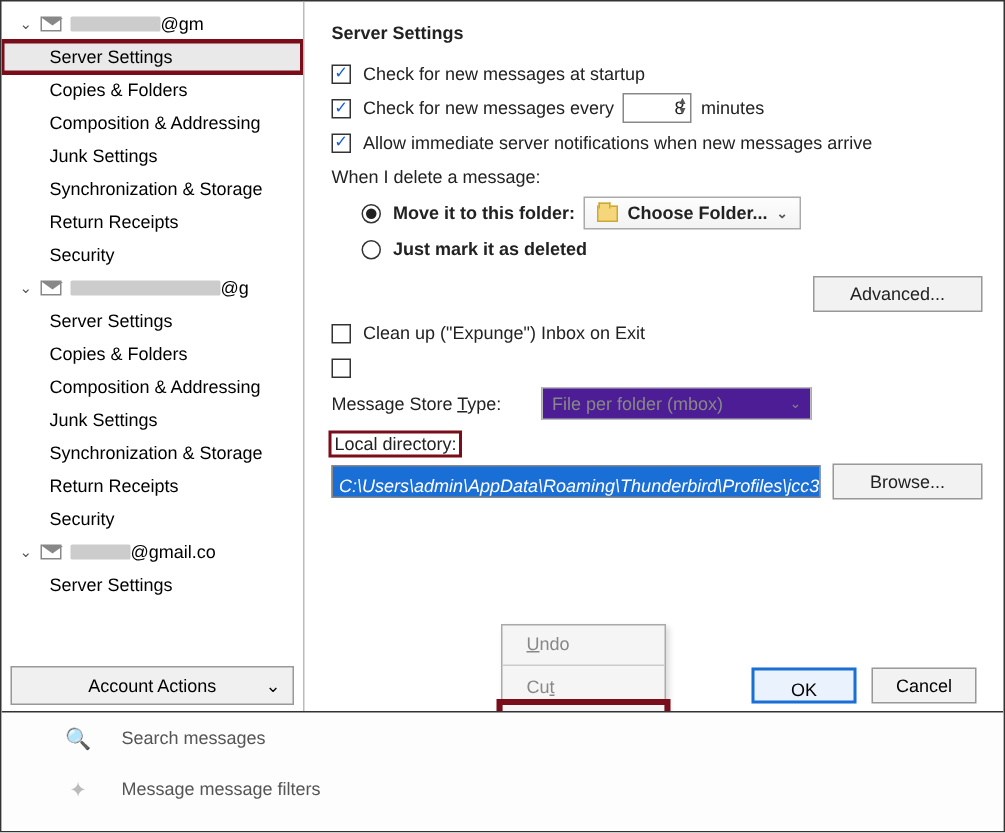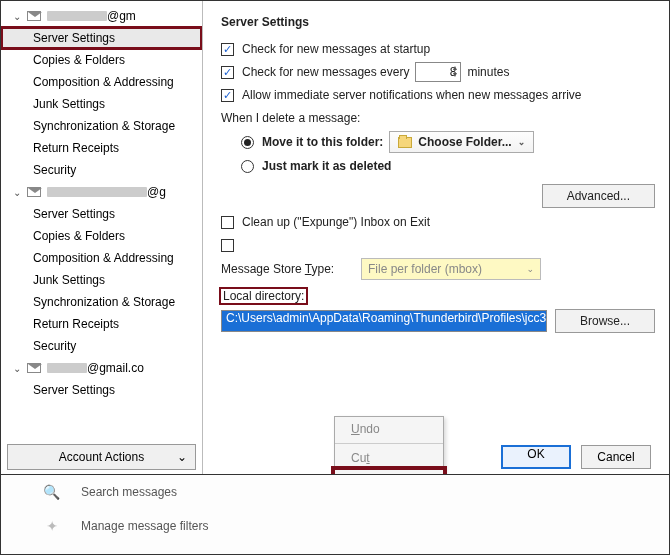--- a/index.html
+++ b/index.html
@@ -25,25 +25,25 @@
   .spin .arrows { position:absolute; right:2px; top:1px; font-size:7px; line-height:7px; color:#555;}
   .indent { margin-left:20px;font-weight:bold; }
   .radio-outer { width:13px; height:13px; border:1px solid #333; border-radius:50%; margin-right:8px; display:flex; align-items:center; justify-content:center;}
   .radio-inner { width:7px; height:7px; background:#222; border-radius:50%;}
   .folder-btn { height:22px; border:1px solid #aaa; background:linear-gradient(#fdfdfd,#f3f3f3); display:flex; align-items:center; padding:0 8px; margin-left:6px;}
   .folder-ico { width:14px; height:11px; background:#f6d67a; border:1px solid #c9a93a; margin-right:6px; position:relative;}
   .folder-ico::before{content:"";position:absolute;top:-3px;left:0;width:6px;height:3px;background:#f6d67a;border:1px solid #c9a93a;border-bottom:none;}
   .dd-caret{margin-left:6px;font-size:9px;color:#555;}
   .btn { height:24px; border:1px solid #999; background:#f2f2f2; padding:0 24px; display:flex; align-items:center; cursor:default;}
   .right { display:flex; justify-content:flex-end; margin:8px 0 4px 0;}
-  .select { height:22px; border:1px solid #bbb; background:#fef9c3; color:#888; padding:0 6px; display:flex; align-items:center; width:180px; justify-content:space-between;}
+  .select { height:22px; border:1px solid #bbb; background:#4c1d95; color:#888; padding:0 6px; display:flex; align-items:center; width:180px; justify-content:space-between;}
   .label-red { outline:2px solid #790d1a; padding:0 2px; display:inline-block;}
-  .path-input { height:22px; border:1px solid #888; background:#1a6fd6; color:#fff; padding:0 4px; display:flex; align-items:flex-start; flex:1; overflow:hidden; white-space:nowrap;}
+  .path-input { height:22px; border:1px solid #888; background:#1a6fd6; color:#fff; padding:0 4px; display:flex; align-items:flex-end; flex:1; overflow:hidden; white-space:nowrap;font-style:italic;}
   .dialog-buttons { position:absolute; right:18px; bottom:85px; display:flex; gap:10px;}
-  .ok-btn { height:24px; width:70px; border:2px solid #1a6fd6; background:#eaf2fd; display:flex; align-items:flex-start; justify-content:center;margin-left:36px;}
+  .ok-btn { height:24px; width:70px; border:2px solid #1a6fd6; background:#eaf2fd; display:flex; align-items:flex-end; justify-content:center;margin-left:36px;}
   .context-menu { position:absolute; left:333px; top:415px; width:110px; background:#f5f5f5; border:1px solid #aaa; box-shadow:2px 2px 4px rgba(0,0,0,0.15);}
   .cm-item { height:24px; display:flex; align-items:center; padding:0 16px; color:#888;}
   .cm-item.enabled { color:#000;}
   .cm-item.red { outline:4px solid #790d1a;}
   .cm-sep { height:1px; background:#ccc; margin:2px 0;}
   .bottom-strip { position:absolute; left:0; right:0; bottom:0; height:80px; border-top:1px solid #333; background:#fdfdfd;}
   .bstrip-row { display:flex; align-items:center; height:34px; padding-left:40px; color:#555;}
   .bstrip-ico { width:22px; height:16px; margin-right:18px; color:#bbb; display:flex; align-items:center; justify-content:center; font-size:14px;}
   u.ak { text-decoration:underline; }
 </style>
@@ -228,16 +228,16 @@
     <div class="cm-item enabled">Select <u class="ak">A</u>ll</div>
   </div>
 
   <div class="bottom-strip">
     <div class="bstrip-row">
       <span class="bstrip-ico">🔍</span>
       <span>Search messages</span>
     </div>
     <div class="bstrip-row">
       <span class="bstrip-ico">✦</span>
-      <span>Manage message filters</span>
+      <span>Message message filters</span>
     </div>
   </div>
 </div>
 
 </body></html>

